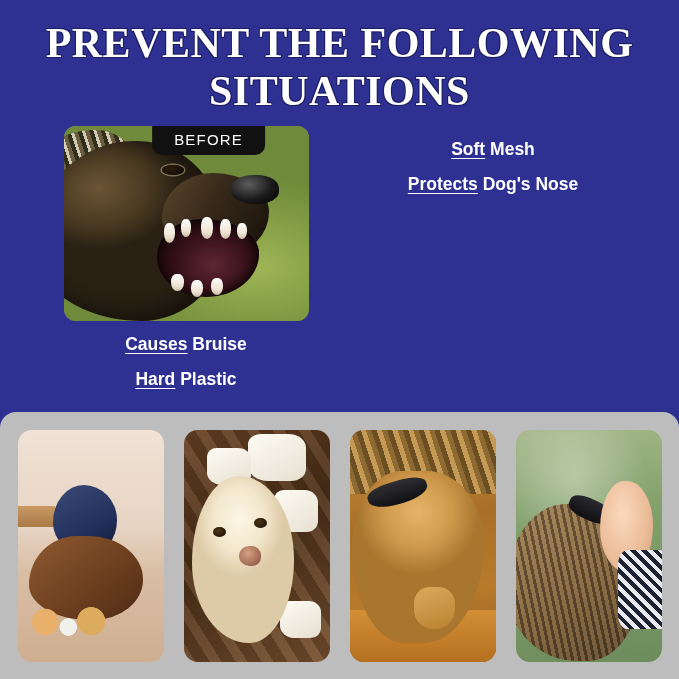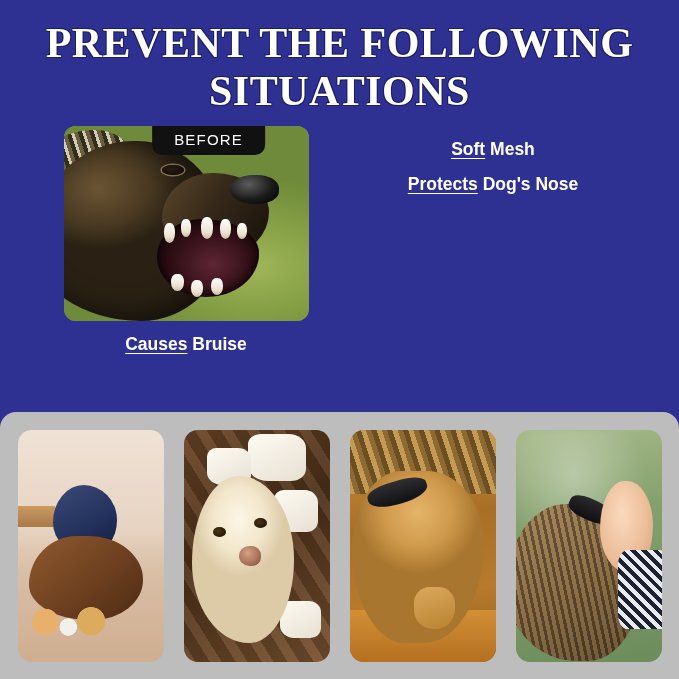--- a/index.html
+++ b/index.html
@@ -399,20 +399,24 @@
           <div class="fang" style="left:60%;top:78%;width:5%;height:9%;"></div>
         </div>
         <div class="badge badge-before">BEFORE</div>
       </div>
 
       <div class="captions">
         <div class="caption-line">
           <span class="cap-strong">Causes</span>
           <span class="cap-normal">Bruise</span>
         </div>
+        <div class="caption-line">
+          <span class="cap-strong">Hard</span>
+          <span class="cap-normal">Plastic</span>
+        </div>
       </div>
     </div>
 
     <div class="compare-col">
 
       <div class="captions">
         <div class="caption-line">
           <span class="cap-strong">Soft</span>
           <span class="cap-normal">Mesh</span>
         </div>

